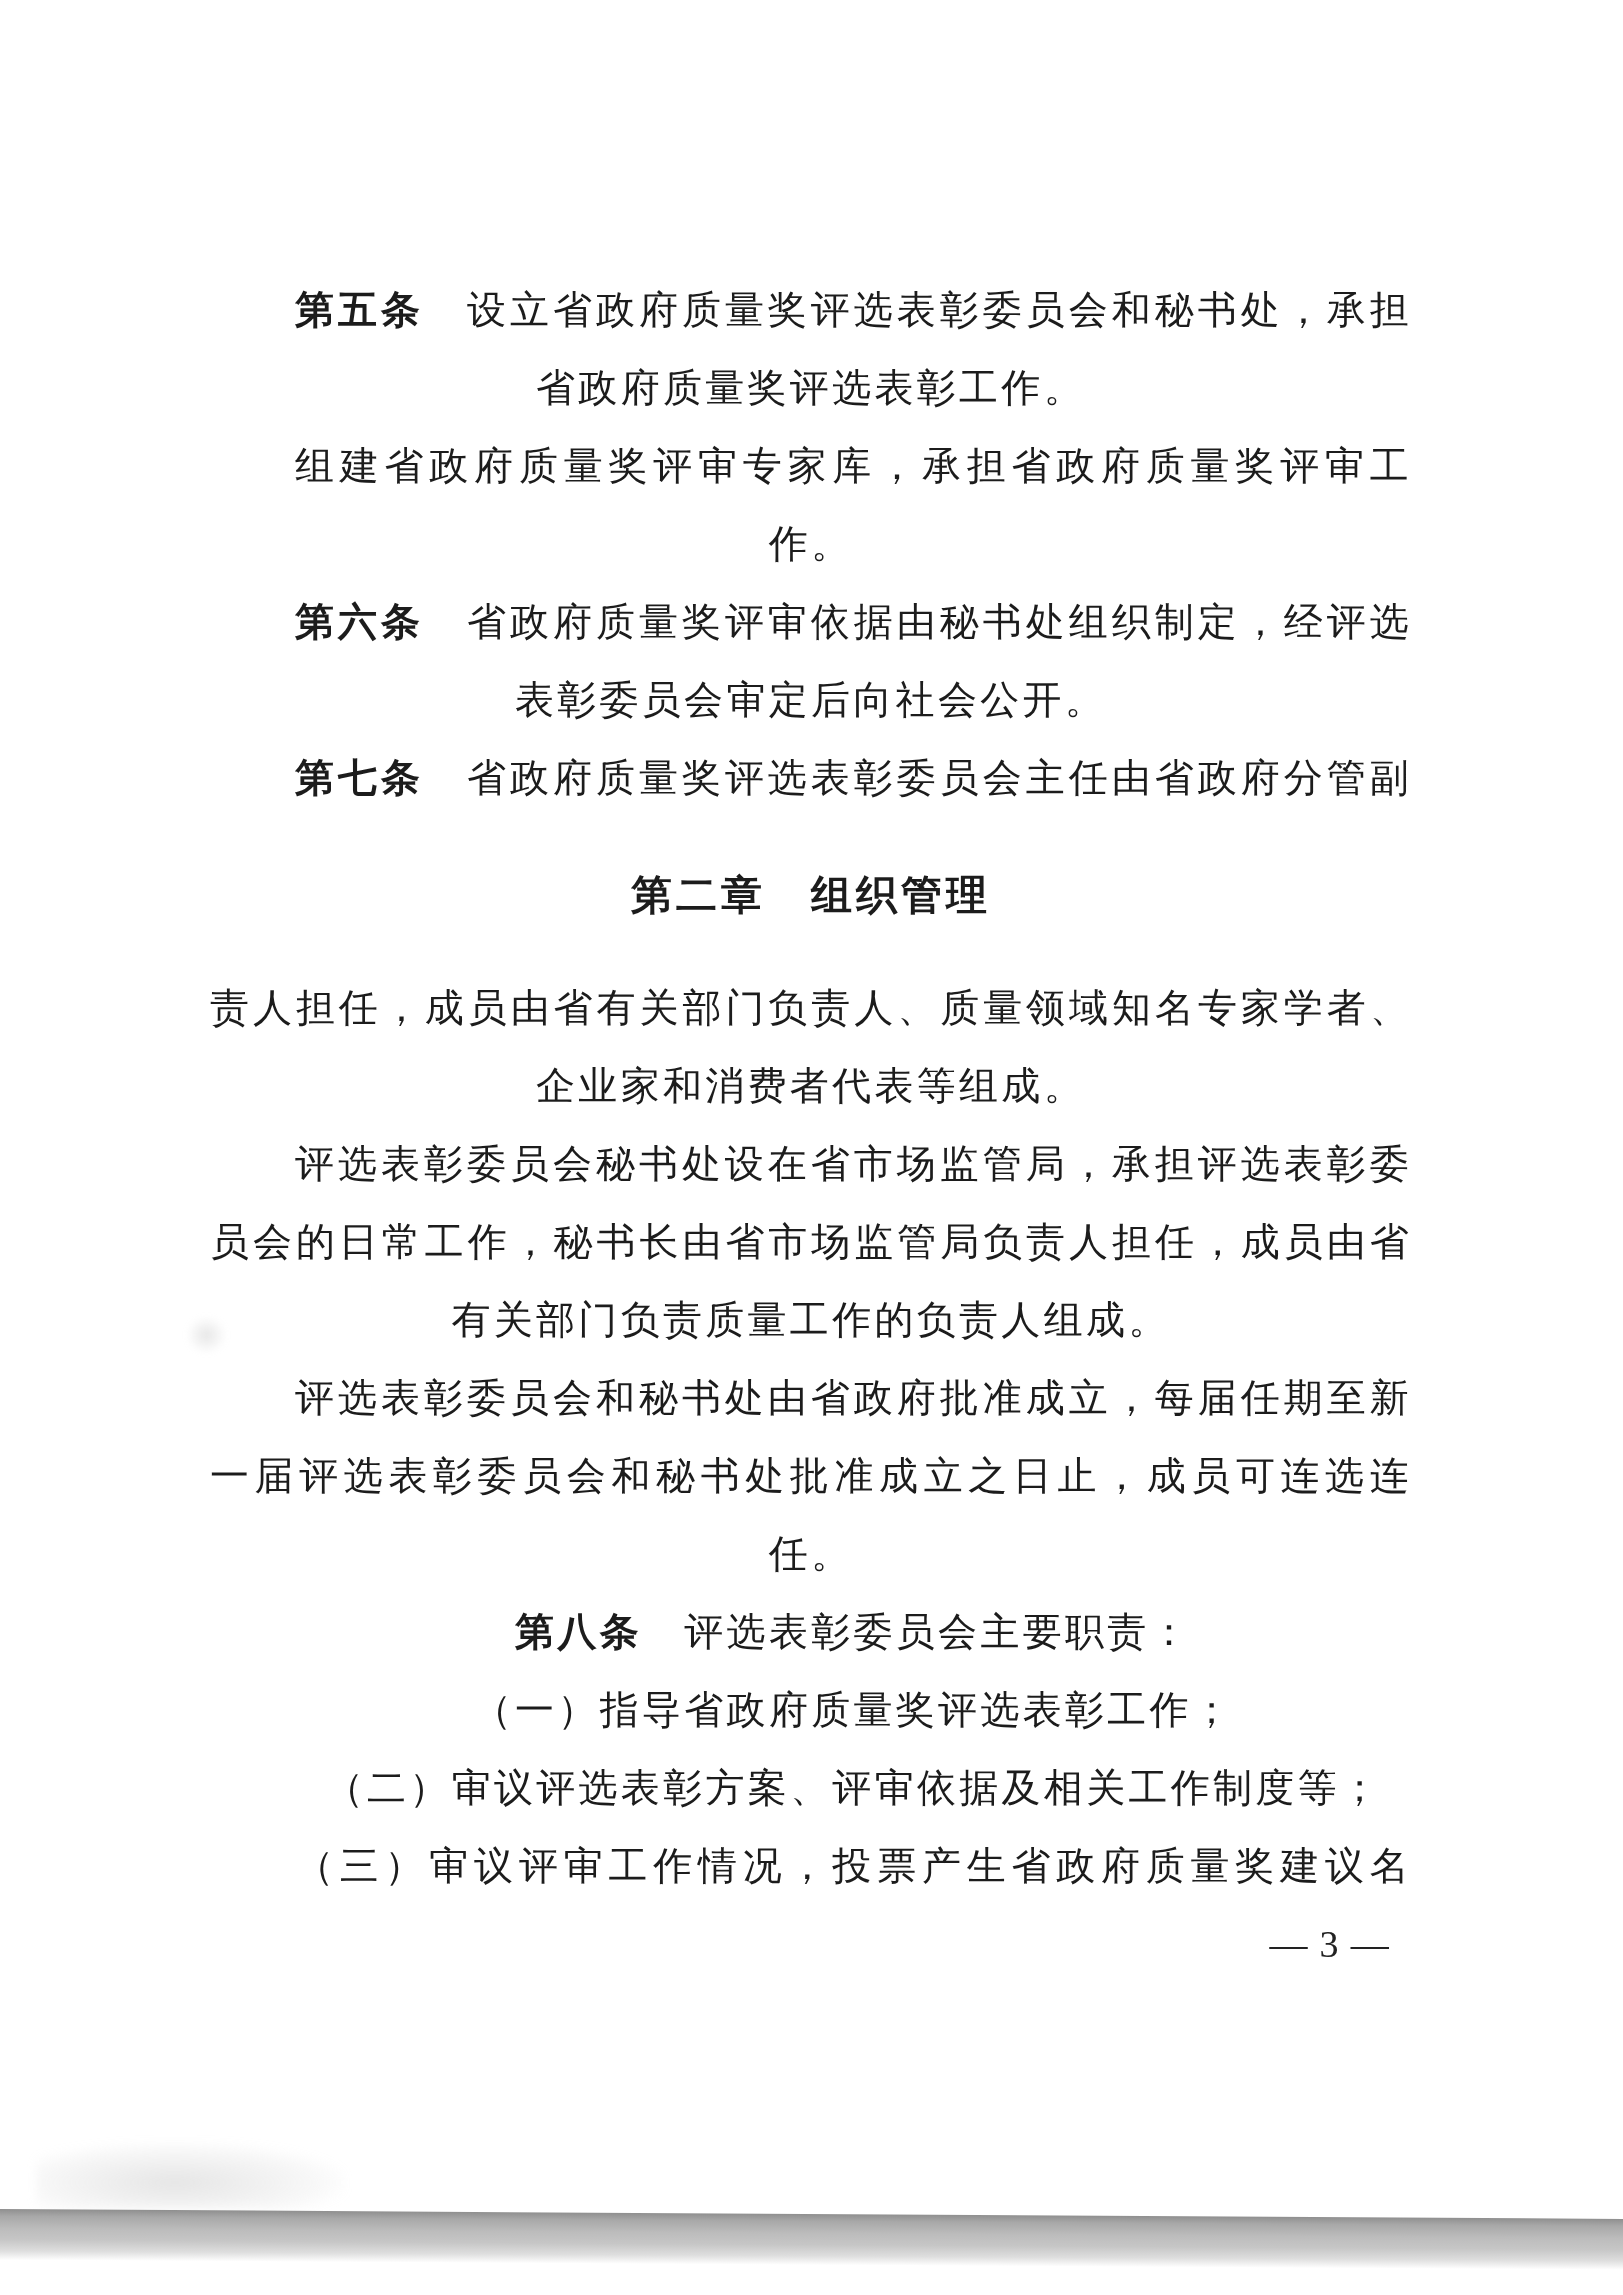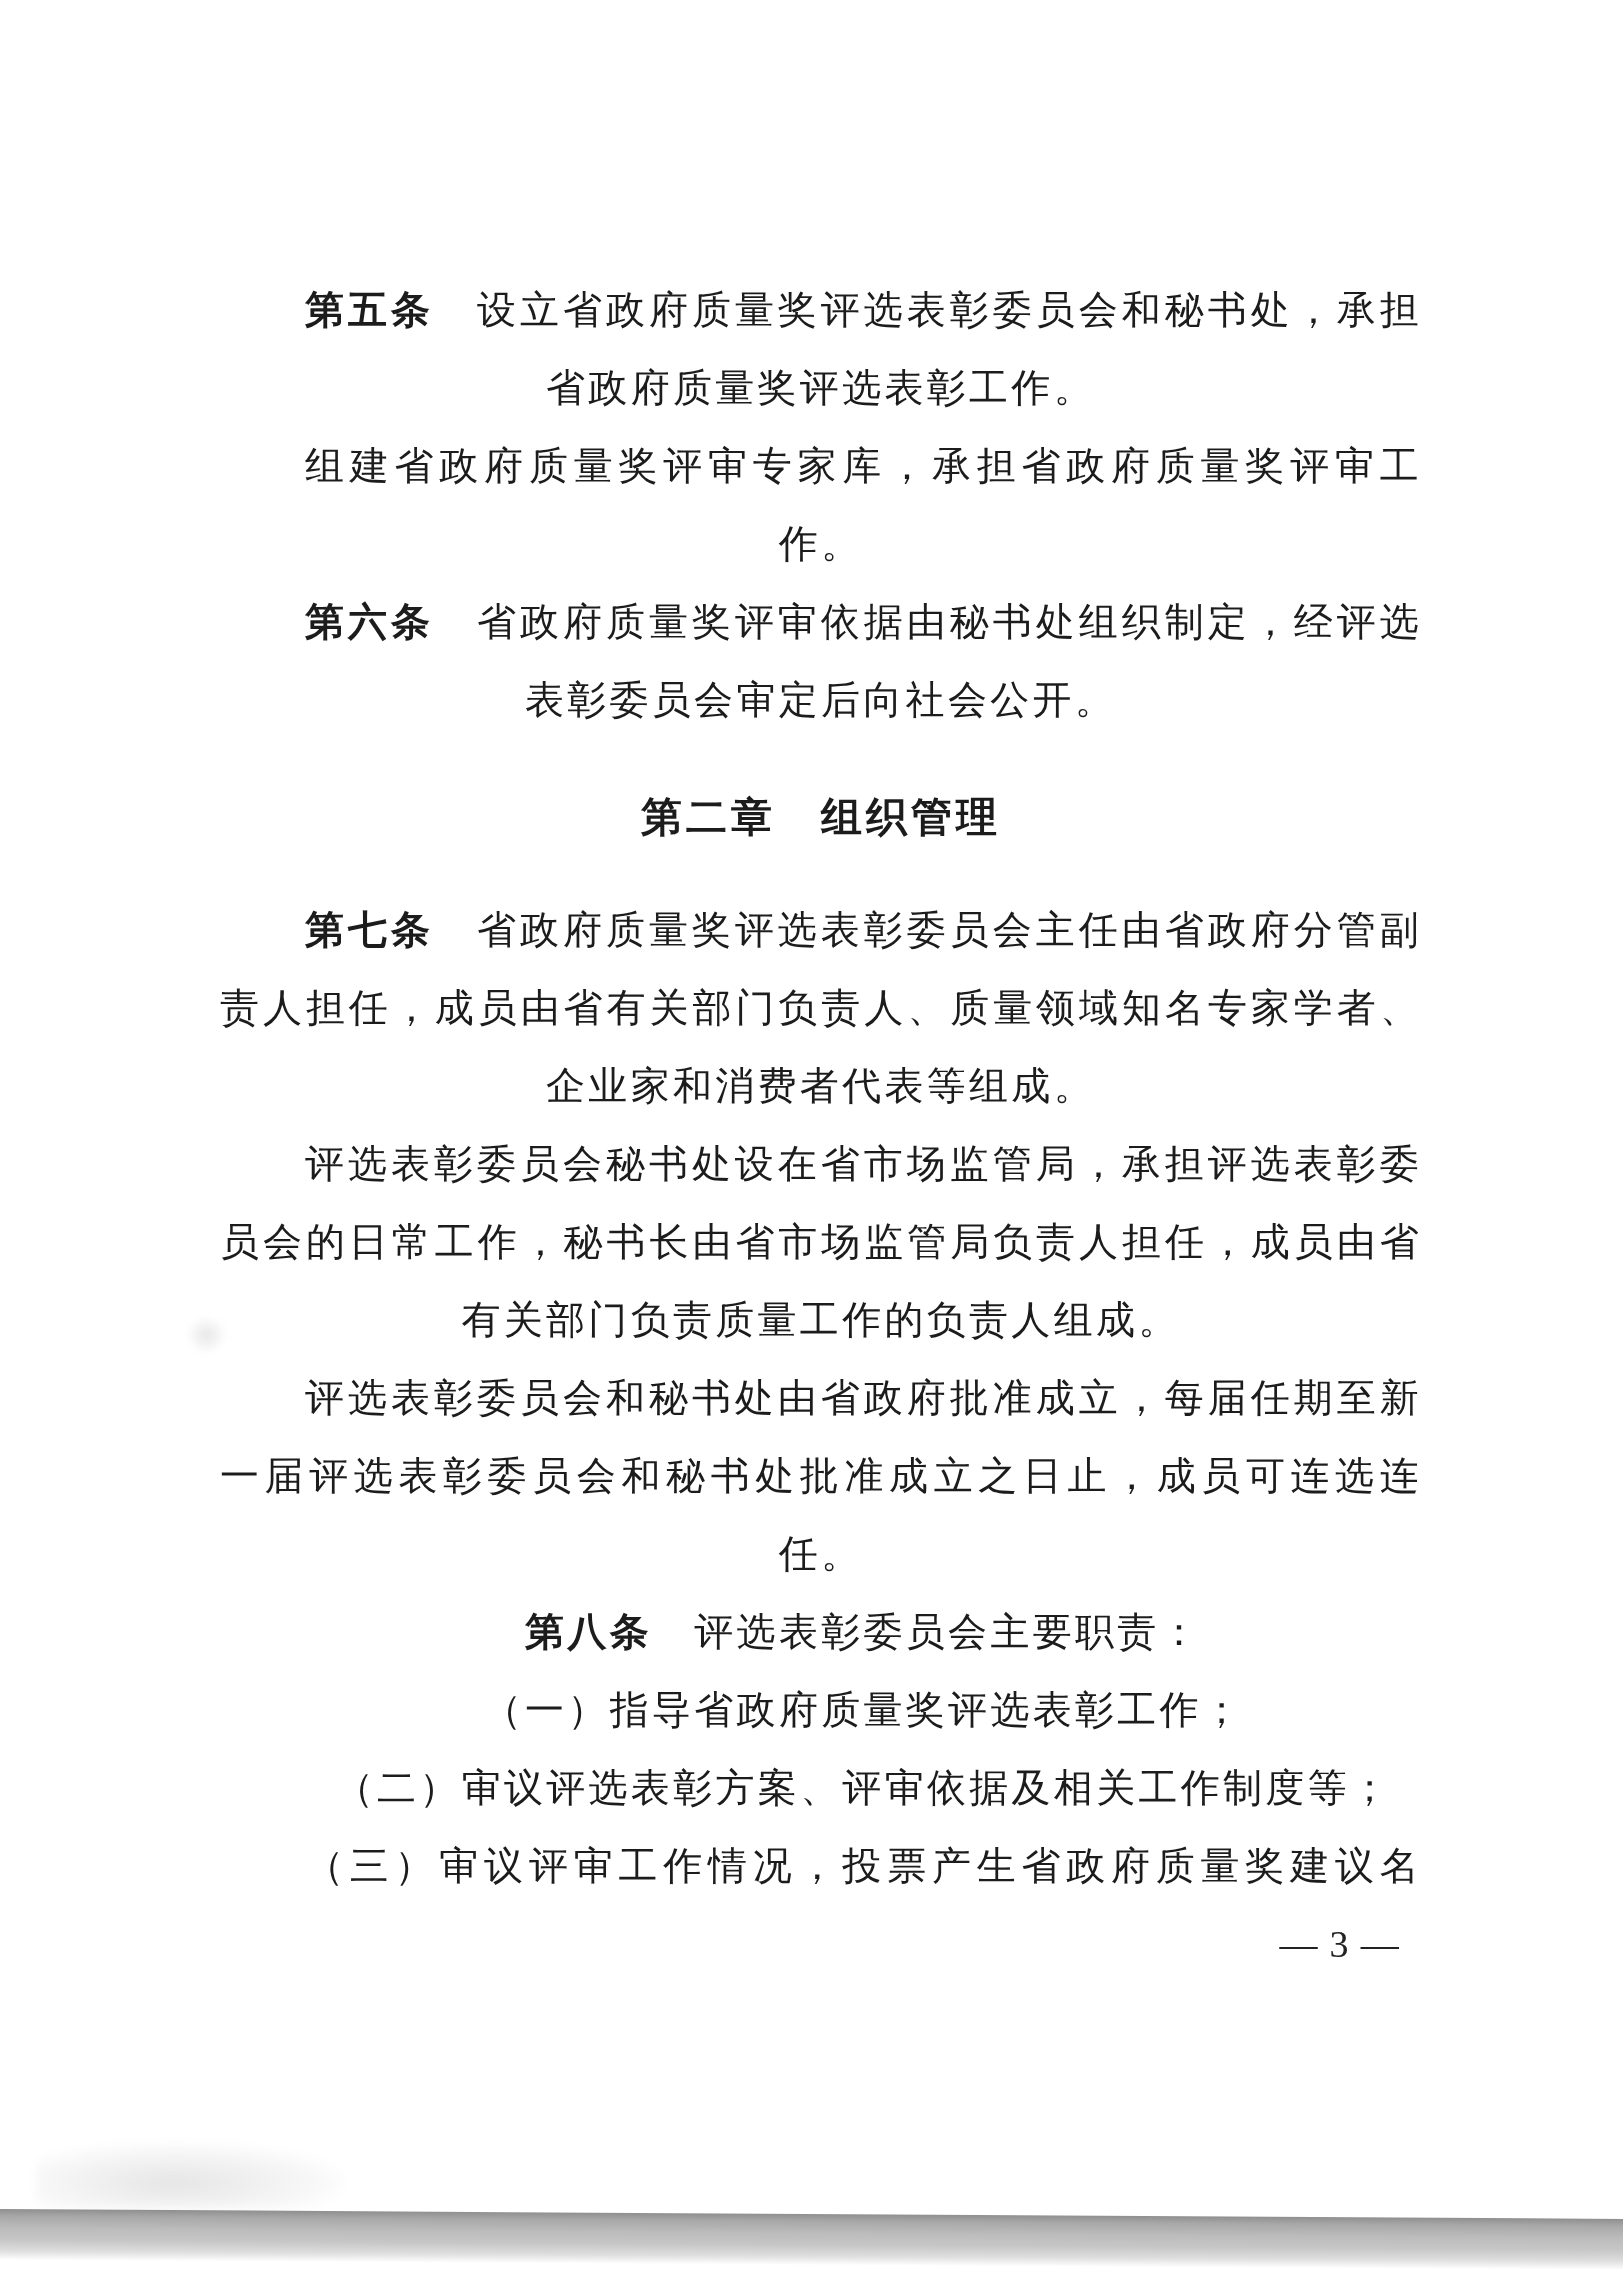--- a/index.html
+++ b/index.html
@@ -1,19 +1,19 @@
 <!DOCTYPE html>
 <html style="font-size:10.5px"><head>
 <meta charset="utf-8">
 <style>
   html,body{margin:0;padding:0;background:#ffffff;}
   body{width:1623px;height:2295px;position:relative;overflow:hidden;
        font-family:"Liberation Serif","DejaVu Serif",serif;color:#1c1c1c;}
   .page{position:absolute;inset:0;background:#ffffff;}
-  .content{position:absolute;left:220px;top:271px;width:1202px;
+  .content{position:absolute;left:210px;top:271px;width:1202px;
            font-size:39px;letter-spacing:3.3px;line-height:78px;}
   .line{height:78px;white-space:nowrap;text-align:center;}
   .line.full{white-space:normal;text-align:justify;text-align-last:justify;}
   .line.indent{text-indent:85px;}
   .line.chapter{text-align:center;text-align-last:center;white-space:normal;
                 font-weight:700;font-size:41px;letter-spacing:4px;
                 margin-top:39px;margin-bottom:35px;text-indent:0;
                 font-family:"Liberation Sans","DejaVu Sans",sans-serif;}
   .seg{font-weight:inherit;}
   .seg.b{font-weight:700;font-family:"Liberation Sans","DejaVu Sans",sans-serif;}
@@ -38,22 +38,22 @@
 <div class="page">
 
   <div class="content">
     <div id="doc-lines">
         <div class="line indent full"><span class="seg b">第五条</span><span class="seg">　设立省政府质量奖评选表彰委员会和秘书处，承担</span></div>
         <div class="line end"><span class="seg">省政府质量奖评选表彰工作。</span></div>
         <div class="line indent full"><span class="seg">组建省政府质量奖评审专家库，承担省政府质量奖评审工</span></div>
         <div class="line end"><span class="seg">作。</span></div>
         <div class="line indent full"><span class="seg b">第六条</span><span class="seg">　省政府质量奖评审依据由秘书处组织制定，经评选</span></div>
         <div class="line end"><span class="seg">表彰委员会审定后向社会公开。</span></div>
+        <div class="line indent full"><span class="seg b">第七条</span><span class="seg">　省政府质量奖评选表彰委员会主任由省政府分管副</span></div>
         <div class="line chapter"><span class="seg b">第二章　组织管理</span></div>
-        <div class="line indent full"><span class="seg b">第七条</span><span class="seg">　省政府质量奖评选表彰委员会主任由省政府分管副</span></div>
         <div class="line full"><span class="seg">责人担任，成员由省有关部门负责人、质量领域知名专家学者、</span></div>
         <div class="line end"><span class="seg">企业家和消费者代表等组成。</span></div>
         <div class="line indent full"><span class="seg">评选表彰委员会秘书处设在省市场监管局，承担评选表彰委</span></div>
         <div class="line full"><span class="seg">员会的日常工作，秘书长由省市场监管局负责人担任，成员由省</span></div>
         <div class="line end"><span class="seg">有关部门负责质量工作的负责人组成。</span></div>
         <div class="line indent full"><span class="seg">评选表彰委员会和秘书处由省政府批准成立，每届任期至新</span></div>
         <div class="line full"><span class="seg">一届评选表彰委员会和秘书处批准成立之日止，成员可连选连</span></div>
         <div class="line end"><span class="seg">任。</span></div>
         <div class="line indent end"><span class="seg b">第八条</span><span class="seg">　评选表彰委员会主要职责：</span></div>
         <div class="line indent end"><span class="seg">（一）指导省政府质量奖评选表彰工作；</span></div>

